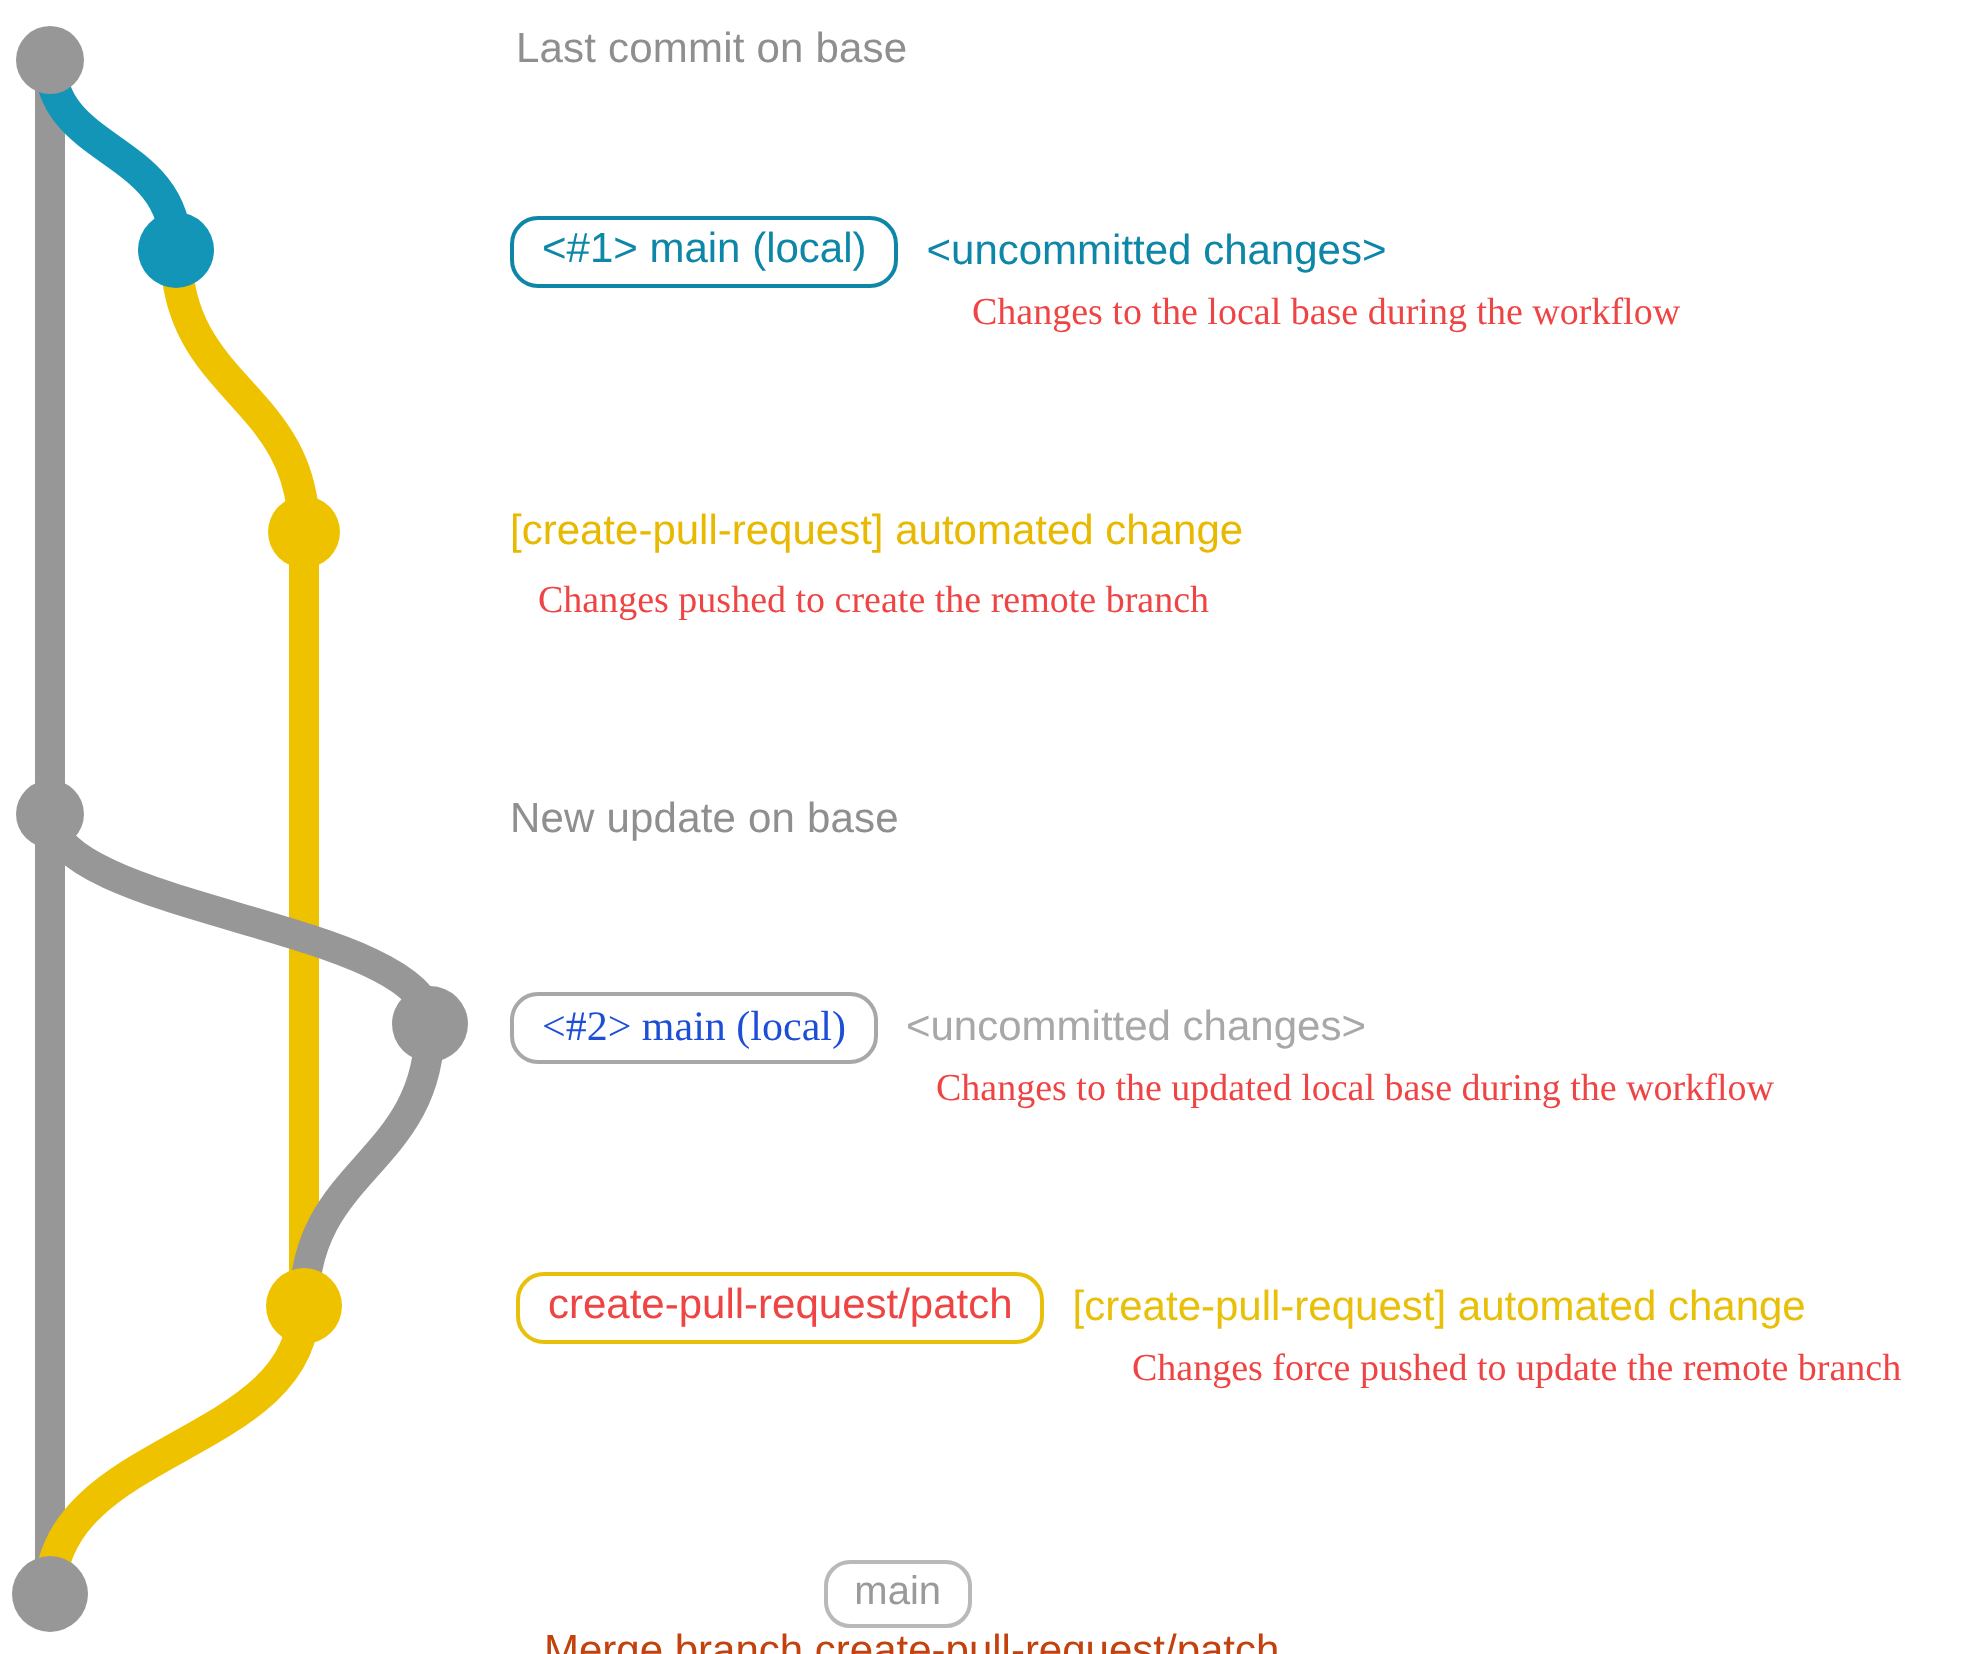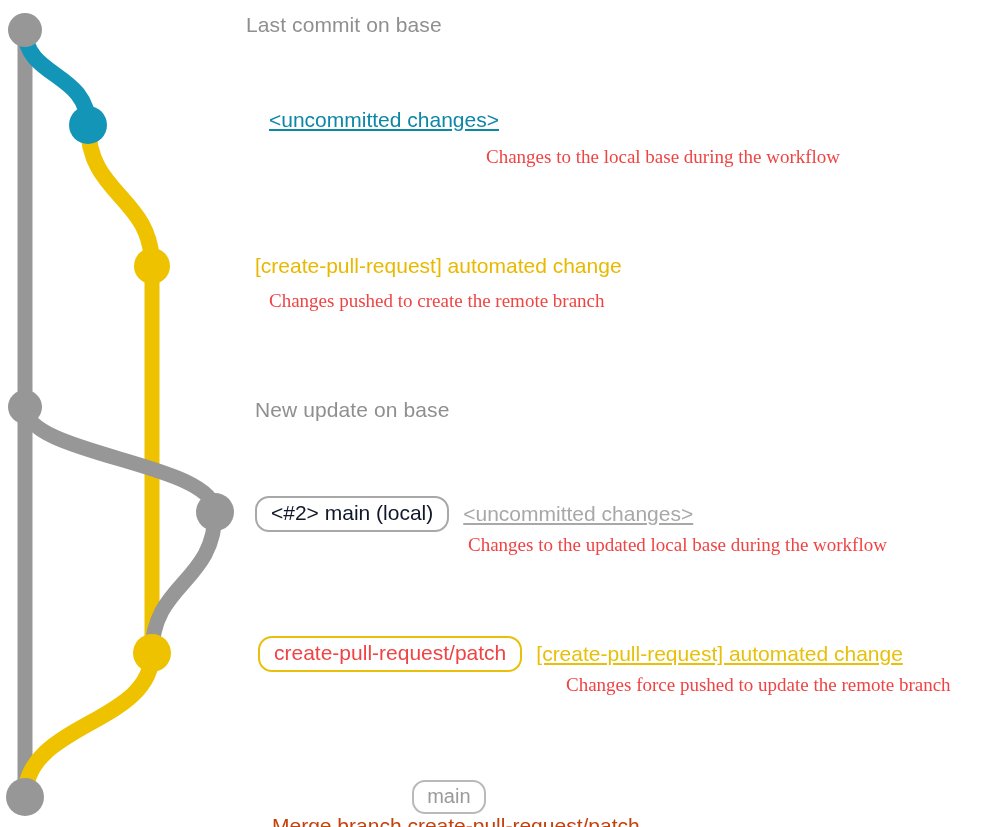--- a/index.html
+++ b/index.html
@@ -44,35 +44,34 @@
     border: 2px solid #8f8f8f;
     border-radius: 14px;
     padding: 4px 14px 6px 14px;
     font-family: "Liberation Sans", sans-serif;
     font-size: 21px;
     line-height: 1.05;
     color: #8f8f8f;
     background: #ffffff;
   }
   .ref-pill.teal  { border-color: #0d86a8; color: #0d86a8; }
-  .ref-pill.gray  { border-color: #a8a8a8; color: #0f172a; }
+  .ref-pill.gray  { border-color: #a8a8a8; color: #1d4ed8; font-family: Liberation Serif, serif; }
   .ref-pill.amber { border-color: #e8c00a; color: #ef4444; }
   .ref-pill.small {
     font-size: 20px;
     border-color: #b9b9b9;
     color: #9a9a9a;
     border-radius: 13px;
     padding: 4px 13px 5px 13px;
   }
 
   .subject {
     margin-left: 14px;
     font-family: "Liberation Sans", sans-serif;
     font-size: 21px;
-    text-decoration: underline;
   }
   .subject.teal  { color: #0d86a8; }
   .subject.gray  { color: #a8a8a8; }
   .subject.amber { color: #e8c00a; }
 
   
   .note {
     position: absolute;
     font-family: "Liberation Serif", serif;
     font-size: 19px;
@@ -110,25 +109,26 @@
 
   <circle cx="25" cy="30" r="17" fill="#979797"></circle>
   <circle cx="88" cy="125" r="19" fill="#1395b8"></circle>
   <circle cx="152" cy="266" r="18" fill="#efc200"></circle>
   <circle cx="25" cy="407" r="17" fill="#979797"></circle>
   <circle cx="215" cy="512" r="19" fill="#979797"></circle>
   <circle cx="152" cy="653" r="19" fill="#efc200"></circle>
   <circle cx="25" cy="797" r="19" fill="#979797"></circle>
 </svg>
 
-<div class="row" style="left:246px; top:13px;">
+<div class="row" style="left:258px; top:13px;">
   <span class="subject-plain">Last commit on base</span>
 </div>
 
 <div class="row" style="left:255px; top:108px;">
+  <span class="ref-pill teal">&lt;#1&gt; main (local)</span>
   <span class="subject teal">&lt;uncommitted changes&gt;</span>
 </div>
 <div class="note" style="left:486px; top:146px;">Changes to the local base during the workflow</div>
 
 <div class="amber-head" style="left:255px; top:254px;">[create-pull-request] automated change</div>
 <div class="note" style="left:269px; top:290px;">Changes pushed to create the remote branch</div>
 
 <div class="row" style="left:255px; top:398px;">
   <span class="subject-plain">New update on base</span>
 </div>

